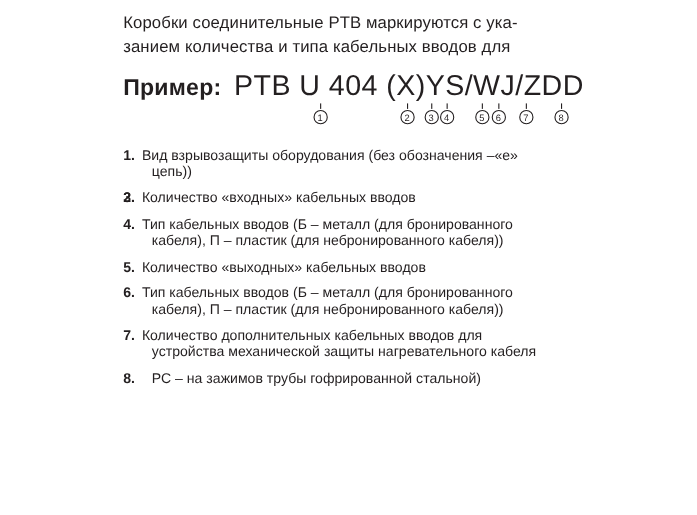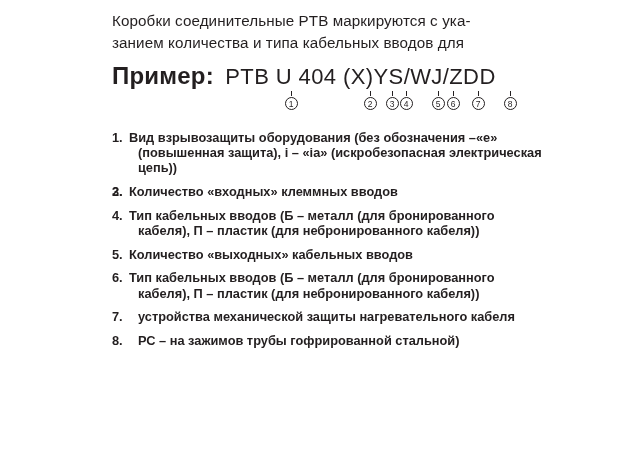--- a/index.html
+++ b/index.html
@@ -32,27 +32,27 @@
   }
   .intro .justline {
     display: block;
   }
   .example-block {
     margin-top: 9px;
     position: relative;
     white-space: nowrap;
   }
   .example-label {
-    font-size: 24px;
+    font-size: 21px;
     font-weight: bold;
     letter-spacing: 0.2px;
     color: #231f20;
   }
   .example-code {
-    font-size: 22px;
+    font-size: 26px;
     letter-spacing: 0.4px;
     color: #231f20;
     margin-left: 7px;
   }
   .markers {
     position: relative;
     height: 26px;
     margin-top: 1px;
   }
   .marker {
@@ -99,21 +99,20 @@
     top: 0;
     font-weight: bold;
     font-size: 12.8px;
   }
   .list li .txt {
     display: block;
   }
   .list li .txt .ln {
     display: block;
     padding-left: 0;
-    font-weight: bold;
   }
   .list li .txt .ln.cont {
     padding-left: 9px;
   }
 </style>
 </head>
 <body>
 
 <div class="page">
 
@@ -160,33 +159,32 @@
         <span class="tick"></span>
         <span class="circle">8</span>
       </span>
     </div>
 
   <ol class="list">
       <li>
         <span class="num">1.</span>
         <span class="txt">
           <span class="ln">Вид взрывозащиты оборудования (без обозначения –«е»</span>
-          <span class="ln cont">(повышенная защита), i – «ia» (искробезопасная электрическая</span>
           <span class="ln cont">цепь))</span>
         </span>
       </li>
       <li>
         <span class="num">2.</span>
         <span class="txt">
         </span>
       </li>
       <li>
         <span class="num">3.</span>
         <span class="txt">
-          <span class="ln">Количество «входных» клеммных вводов</span>
+          <span class="ln">Количество «входных» кабельных вводов</span>
         </span>
       </li>
       <li>
         <span class="num">4.</span>
         <span class="txt">
           <span class="ln">Тип кабельных вводов (Б – металл (для бронированного</span>
           <span class="ln cont">кабеля), П – пластик (для небронированного кабеля))</span>
         </span>
       </li>
       <li>
@@ -198,20 +196,21 @@
       <li>
         <span class="num">6.</span>
         <span class="txt">
           <span class="ln">Тип кабельных вводов (Б – металл (для бронированного</span>
           <span class="ln cont">кабеля), П – пластик (для небронированного кабеля))</span>
         </span>
       </li>
       <li>
         <span class="num">7.</span>
         <span class="txt">
+          <span class="ln">Количество дополнительных кабельных вводов для</span>
           <span class="ln cont">устройства механической защиты нагревательного кабеля</span>
         </span>
       </li>
       <li>
         <span class="num">8.</span>
         <span class="txt">
           <span class="ln cont">РС – на зажимов трубы гофрированной стальной)</span>
         </span>
       </li>
     </ol>

